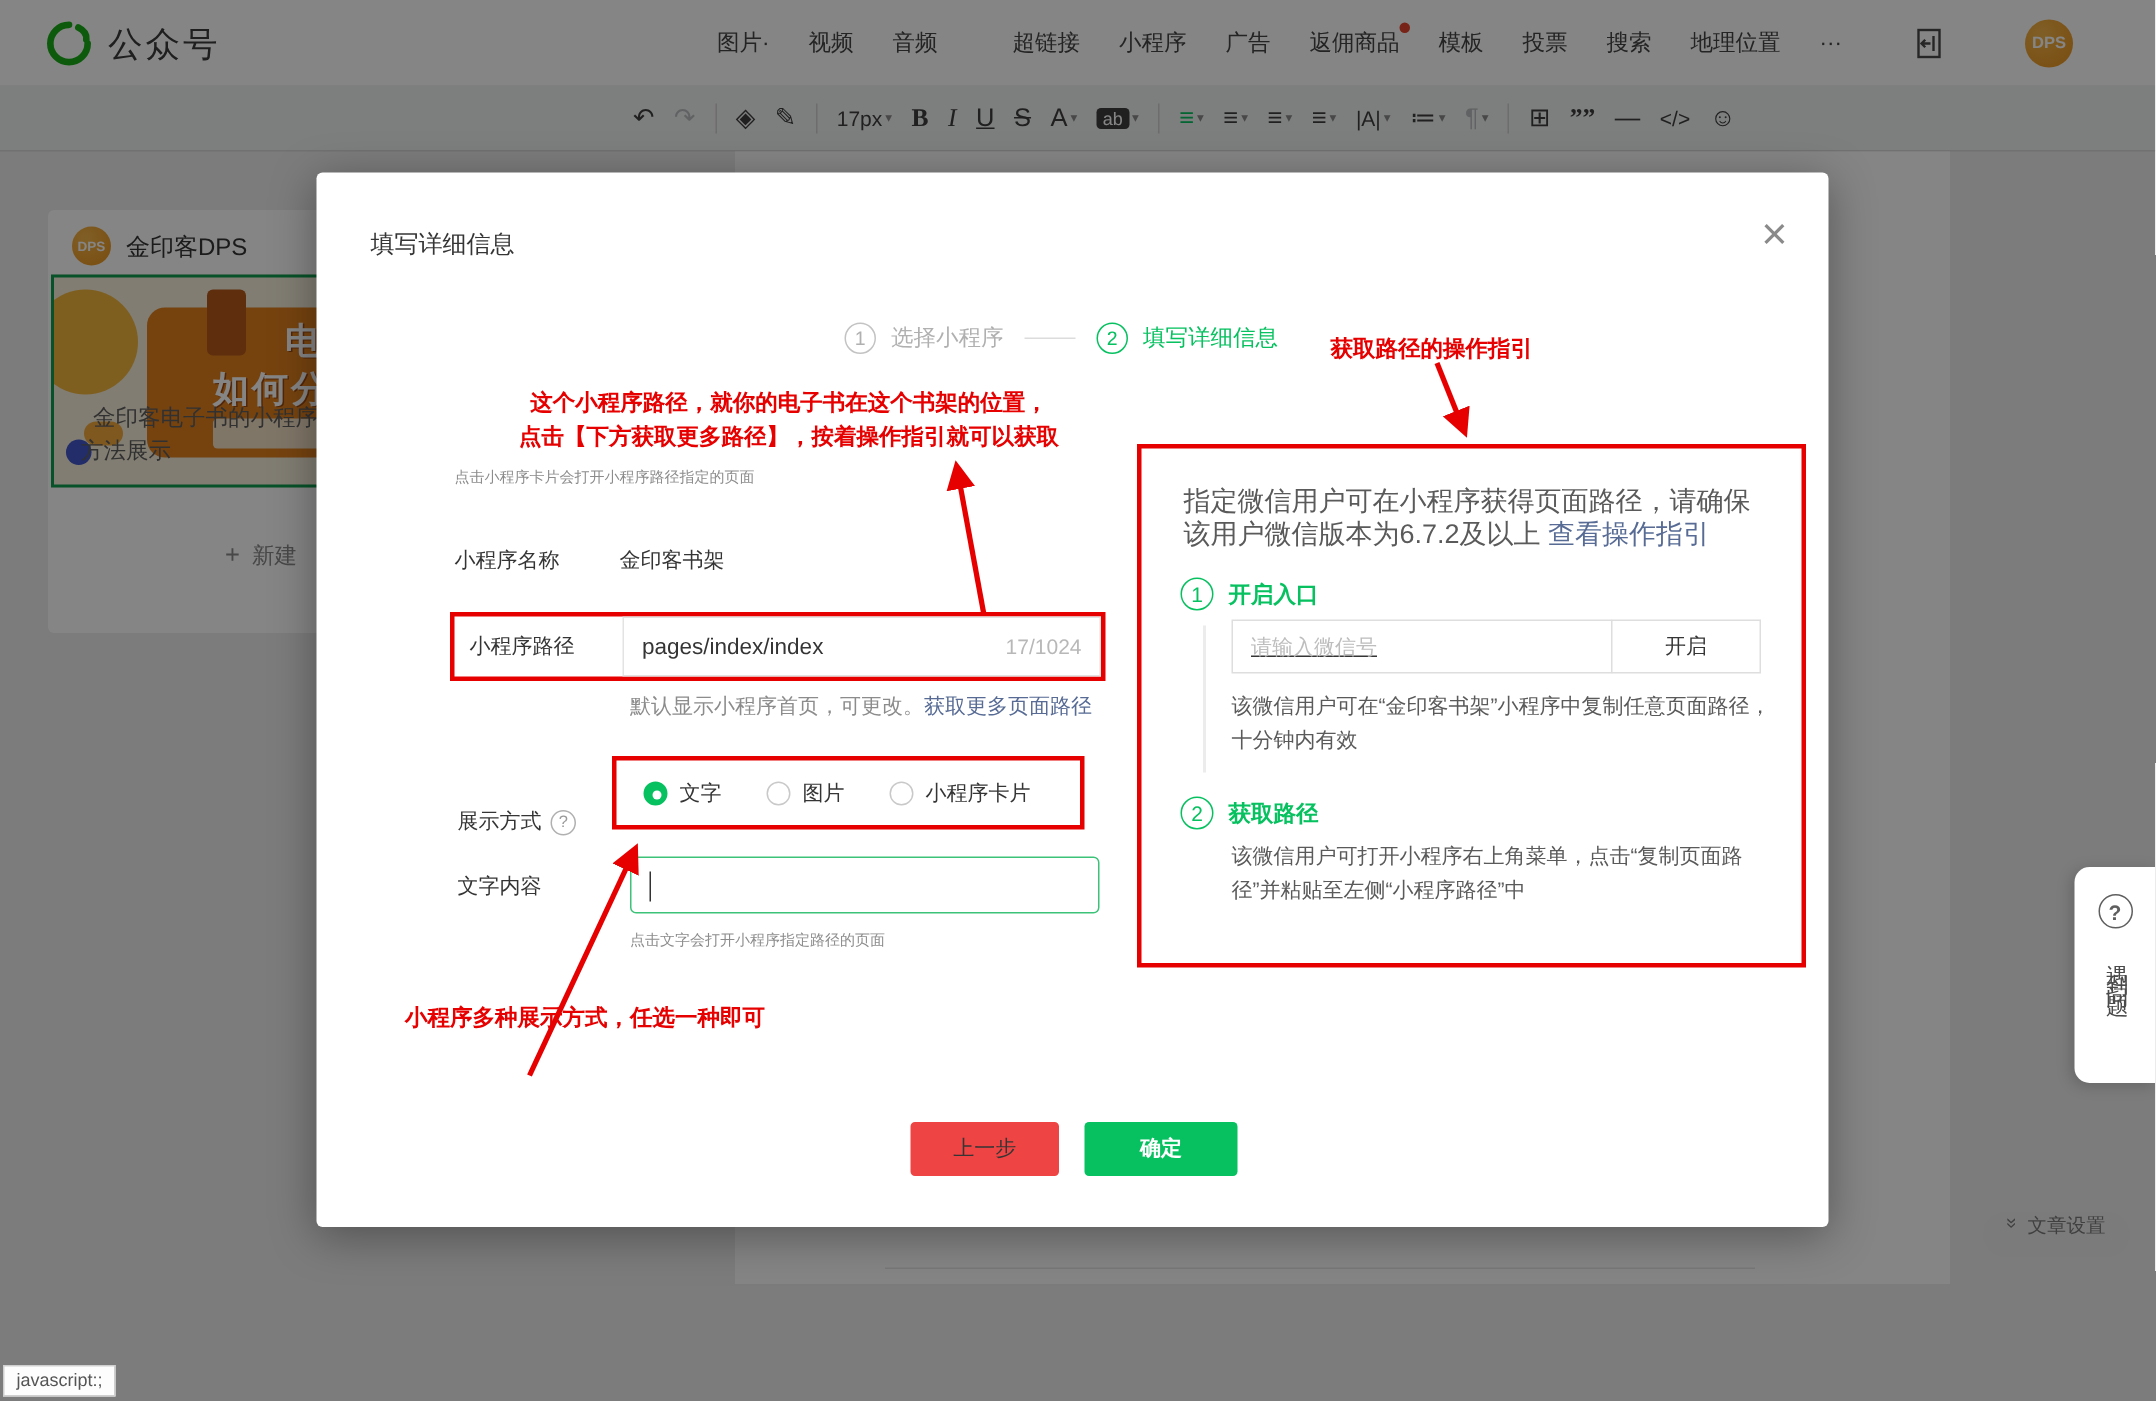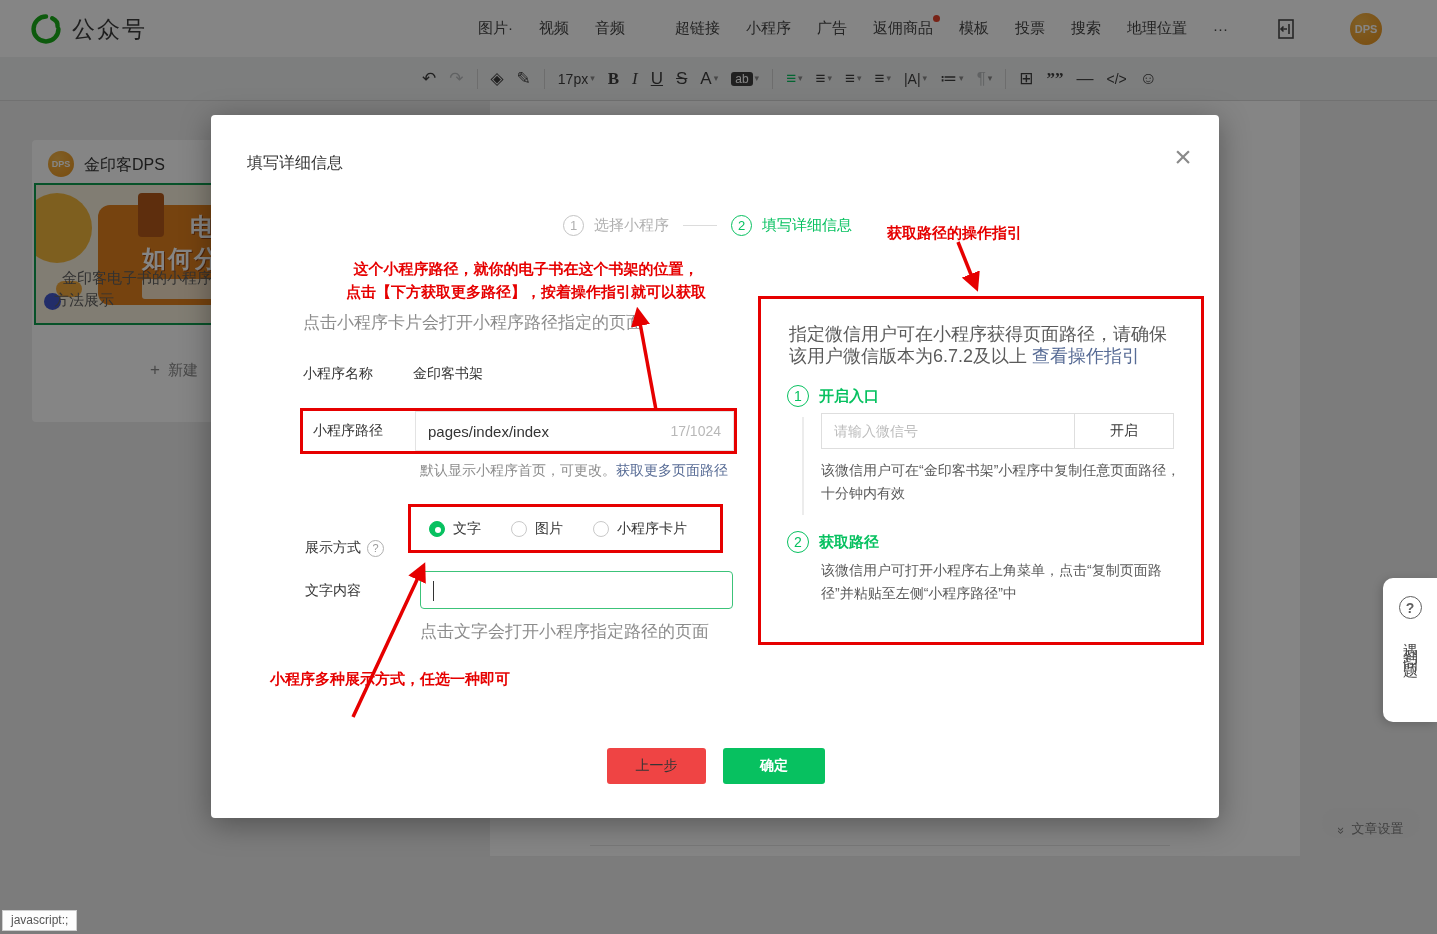--- a/index.html
+++ b/index.html
@@ -56,21 +56,21 @@
   .sbar { position:absolute; left:490px; top:876px; width:810px; height:58px; background:#fff; display:flex; align-items:center; }
   .sb-info { position:absolute; left:28px; top:20px; font-size:14px; color:#8f8f8f; display:flex; gap:14px; white-space:nowrap; }
   .btn { display:flex; align-items:center; justify-content:center; font-size:14px; border-radius:3px; cursor:pointer; }
   .sb-save { position:absolute; left:420px; top:11px; width:102px; height:36px; background:#07c160; color:#fff; }
   .sb-prev { position:absolute; left:537px; top:11px; width:100px; height:36px; background:#fff; border:1px solid #dcdcdc; color:#353535; }
   .sb-send { position:absolute; left:655px; top:11px; width:142px; height:36px; background:#fff; border:1px solid #dcdcdc; color:#353535; display:flex; align-items:center; }
   .sb-send .lbl { flex:1; text-align:center; }
   .sb-send .dv { width:1px; height:34px; background:#e2e2e2; }
   .sb-send .ch { width:36px; text-align:center; color:#6d6d6d; font-size:13px; }
 
-  .aset { position:absolute; left:1322px; top:808px; width:98px; height:30px; background:#ececec; border-radius:15px; display:flex; align-items:flex-end; justify-content:center; gap:6px; font-size:13px; color:#7c7c7c; }
+  .aset { position:absolute; left:1322px; top:808px; width:98px; height:30px; background:#ececec; border-radius:15px; display:flex; align-items:flex-start; justify-content:center; gap:6px; font-size:13px; color:#7c7c7c; }
   .aset .ic { display:inline-block; transform:rotate(90deg); font-size:13px; }
 
   
   .ovl { position:absolute; inset:0; background:rgba(0,0,0,0.48); z-index:5; }
 
   
   .modal { position:absolute; left:211px; top:115px; width:1008px; height:703px; background:#fff; border-radius:4px; box-shadow:0 6px 30px rgba(0,0,0,.35); z-index:10; }
   .m-title { position:absolute; left:36px; top:38px; font-size:16px; color:#353535; }
   .m-close { position:absolute; left:952px; top:22px; width:40px; height:40px; font-size:30px; color:#8a8a8a; display:flex; align-items:center; justify-content:center; cursor:pointer; font-weight:300; }
   .steps { position:absolute; left:352px; top:100px; display:flex; align-items:center; gap:10px; font-size:15px; }
@@ -78,21 +78,21 @@
   .stp-l { color:#b0b0b0; }
   .stp-line { width:34px; height:1px; background:#dcdcdc; margin:0 4px; }
   .stp-c.on { border-color:#07c160; color:#07c160; }
   .stp-l.on { color:#07c160; }
 
   .red-note { color:#e60000; font-weight:bold; font-size:15px; line-height:23px; }
   .note-path { position:absolute; left:100px; top:142px; width:430px; text-align:center; }
   .note-guide { position:absolute; left:676px; top:106px; }
   .note-display { position:absolute; left:59px; top:552px; }
 
-  .tip { font-size:17px; color:#8c8c8c; }
+  .tip { font-size:10px; color:#8c8c8c; }
   .m-cardtip { position:absolute; left:92px; top:196px; }
   .m-namel { position:absolute; left:92px; top:250px; font-size:14px; }
   .m-namev { position:absolute; left:202px; top:250px; font-size:14px; }
 
   .pathbox { position:absolute; left:89px; top:293px; width:437px; height:46px; border:3px solid #e60000; display:flex; align-items:center; background:#fff; }
   .pathbox .plabel { width:112px; padding-left:10px; font-size:14px; color:#353535; }
   .pinput { flex:1; height:40px; border:1px solid #e3e3e3; display:flex; align-items:center; padding:0 12px; }
   .pinput input { border:none; outline:none; flex:1; font-size:15px; color:#353535; font-family:Liberation Sans, sans-serif; background:transparent; }
   .pcount { color:#b8b8b8; font-size:14px; margin-left:8px; }
   .m-pathhelp { position:absolute; left:209px; top:347px; font-size:14px; }
@@ -117,21 +117,21 @@
 
   .gpanel { position:absolute; left:547px; top:181px; width:446px; height:349px; border:3px solid #e60000; background:#fff; }
   .gp-intro { position:absolute; left:28px; top:24px; width:394px; font-size:18px; color:#5a5a5a; line-height:22px; }
   .gp-vline { position:absolute; left:41px; top:118px; width:2px; height:98px; background:#ececec; }
   .gp-step { position:absolute; display:flex; align-items:center; gap:10px; }
   .gp-s1 { left:26px; top:86px; }
   .gp-s2 { left:26px; top:232px; }
   .gp-num { width:22px; height:22px; border-radius:50%; border:1.5px solid #07c160; color:#07c160; font-size:14px; display:flex; align-items:center; justify-content:center; background:#fff; }
   .gp-st { color:#07c160; font-size:15px; font-weight:bold; }
   .gp-inrow { position:absolute; left:60px; top:114px; display:flex; }
-  .gp-inrow input { width:254px; height:36px; border:1px solid #dedede; outline:none; padding:0 12px; font-size:14px; color:#353535; font-family:"Liberation Sans", sans-serif; }
+  .gp-inrow input { width:254px; height:36px; border:1px solid #dedede; outline:none; padding:0 12px; font-size:14px; color:#353535; font-family:"Liberation Sans", sans-serif;text-decoration:underline; }
   .gp-inrow input::placeholder { color:#bdbdbd; }
   .gp-open { width:100px; height:36px; background:#fff; border:1px solid #dedede; margin-left:-1px; font-size:14px; color:#353535; }
   .gp-d { position:absolute; font-size:14px; color:#5a5a5a; line-height:23px; width:370px; }
   .gp-d1 { left:60px; top:160px; }
   .gp-d2 { left:60px; top:260px; }
 
   .arrow-svg { position:absolute; overflow:visible; }
 
   
   .helpf { position:absolute; left:1383px; top:578px; width:54px; height:144px; background:#fff; border-radius:10px 0 0 10px; box-shadow:-2px 2px 10px rgba(0,0,0,.18); z-index:20; display:flex; flex-direction:column; align-items:center; padding-top:18px; gap:12px; }

